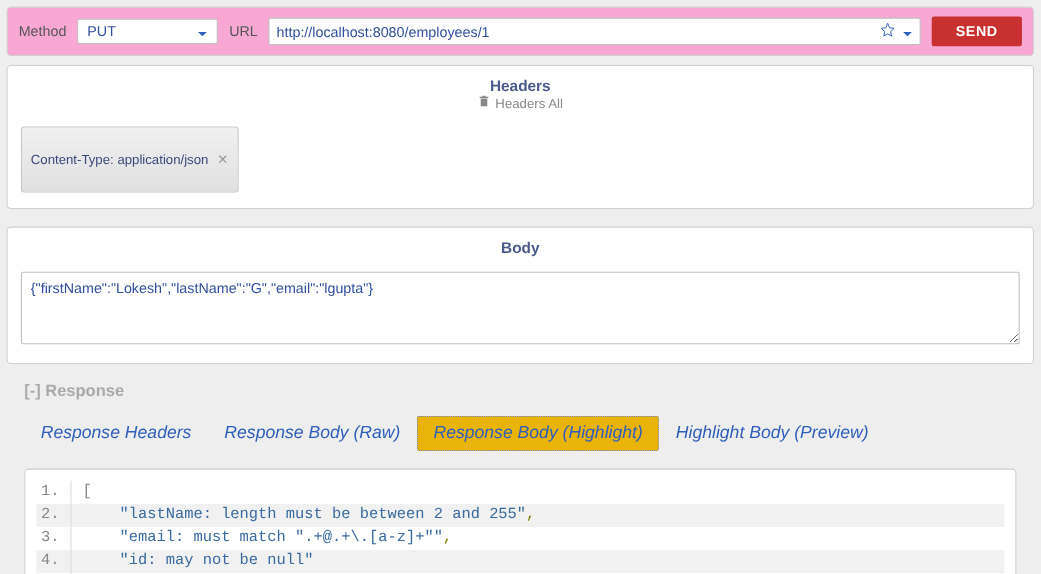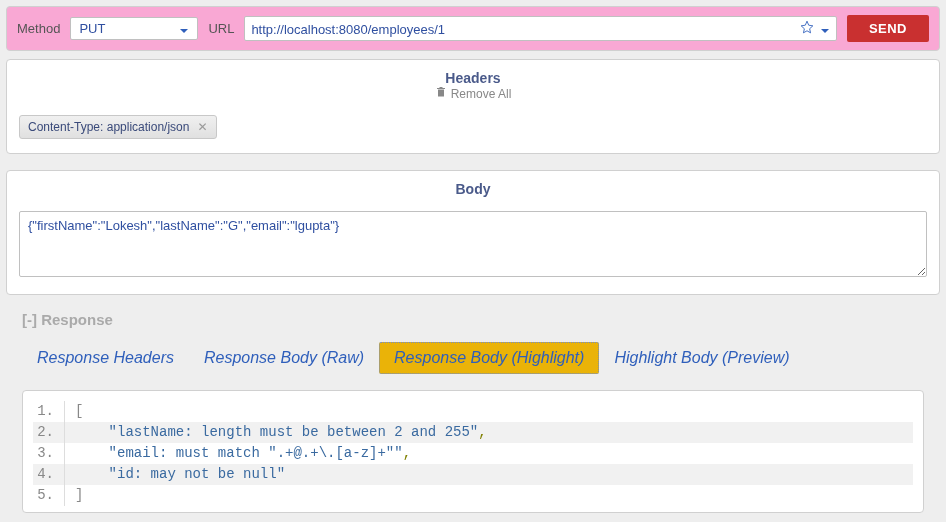--- a/index.html
+++ b/index.html
@@ -90,21 +90,21 @@
   gap: 4px;
   cursor: pointer;
 }
 .trash-icon svg { fill: #888; width: 12px; height: 12px; }
 .header-tag {
   display: inline-flex;
   align-items: center;
   background: linear-gradient(#f0f0f0,#e0e0e0);
   border: 1px solid #c8c8c8;
   border-radius: 3px;
-  padding: 4px 8px;
+  padding: 22px 8px;
   font-size: 12px;
   color: #3a4a7a;
   gap: 8px;
 }
 .tag-close { color: #999; cursor: pointer; font-size: 12px; }
 .body-textarea {
   width: 100%;
   border: 1px solid #c0c0c0;
   border-radius: 2px;
   padding: 6px 8px;
@@ -198,21 +198,21 @@
 
 <div class="panel">
   <div class="panel-header">
     <span class="panel-title">Headers</span>
     <span class="remove-all">
       <span class="trash-icon">
         <svg viewBox="0 0 24 24">
             <path d="M6 7h12v14H6zM4 4h16v2H4zM9 2h6v2H9z"></path>
           </svg>
       </span>
-      <span>Remove All</span>
+      <span>Headers All</span>
     </span>
   </div>
   <div id="header-tags"><span class="header-tag">
         <span>Content-Type: application/json</span>
         <span class="tag-close">✕</span>
       </span></div>
 </div>
 
 <div class="panel">
   <div class="panel-header">

